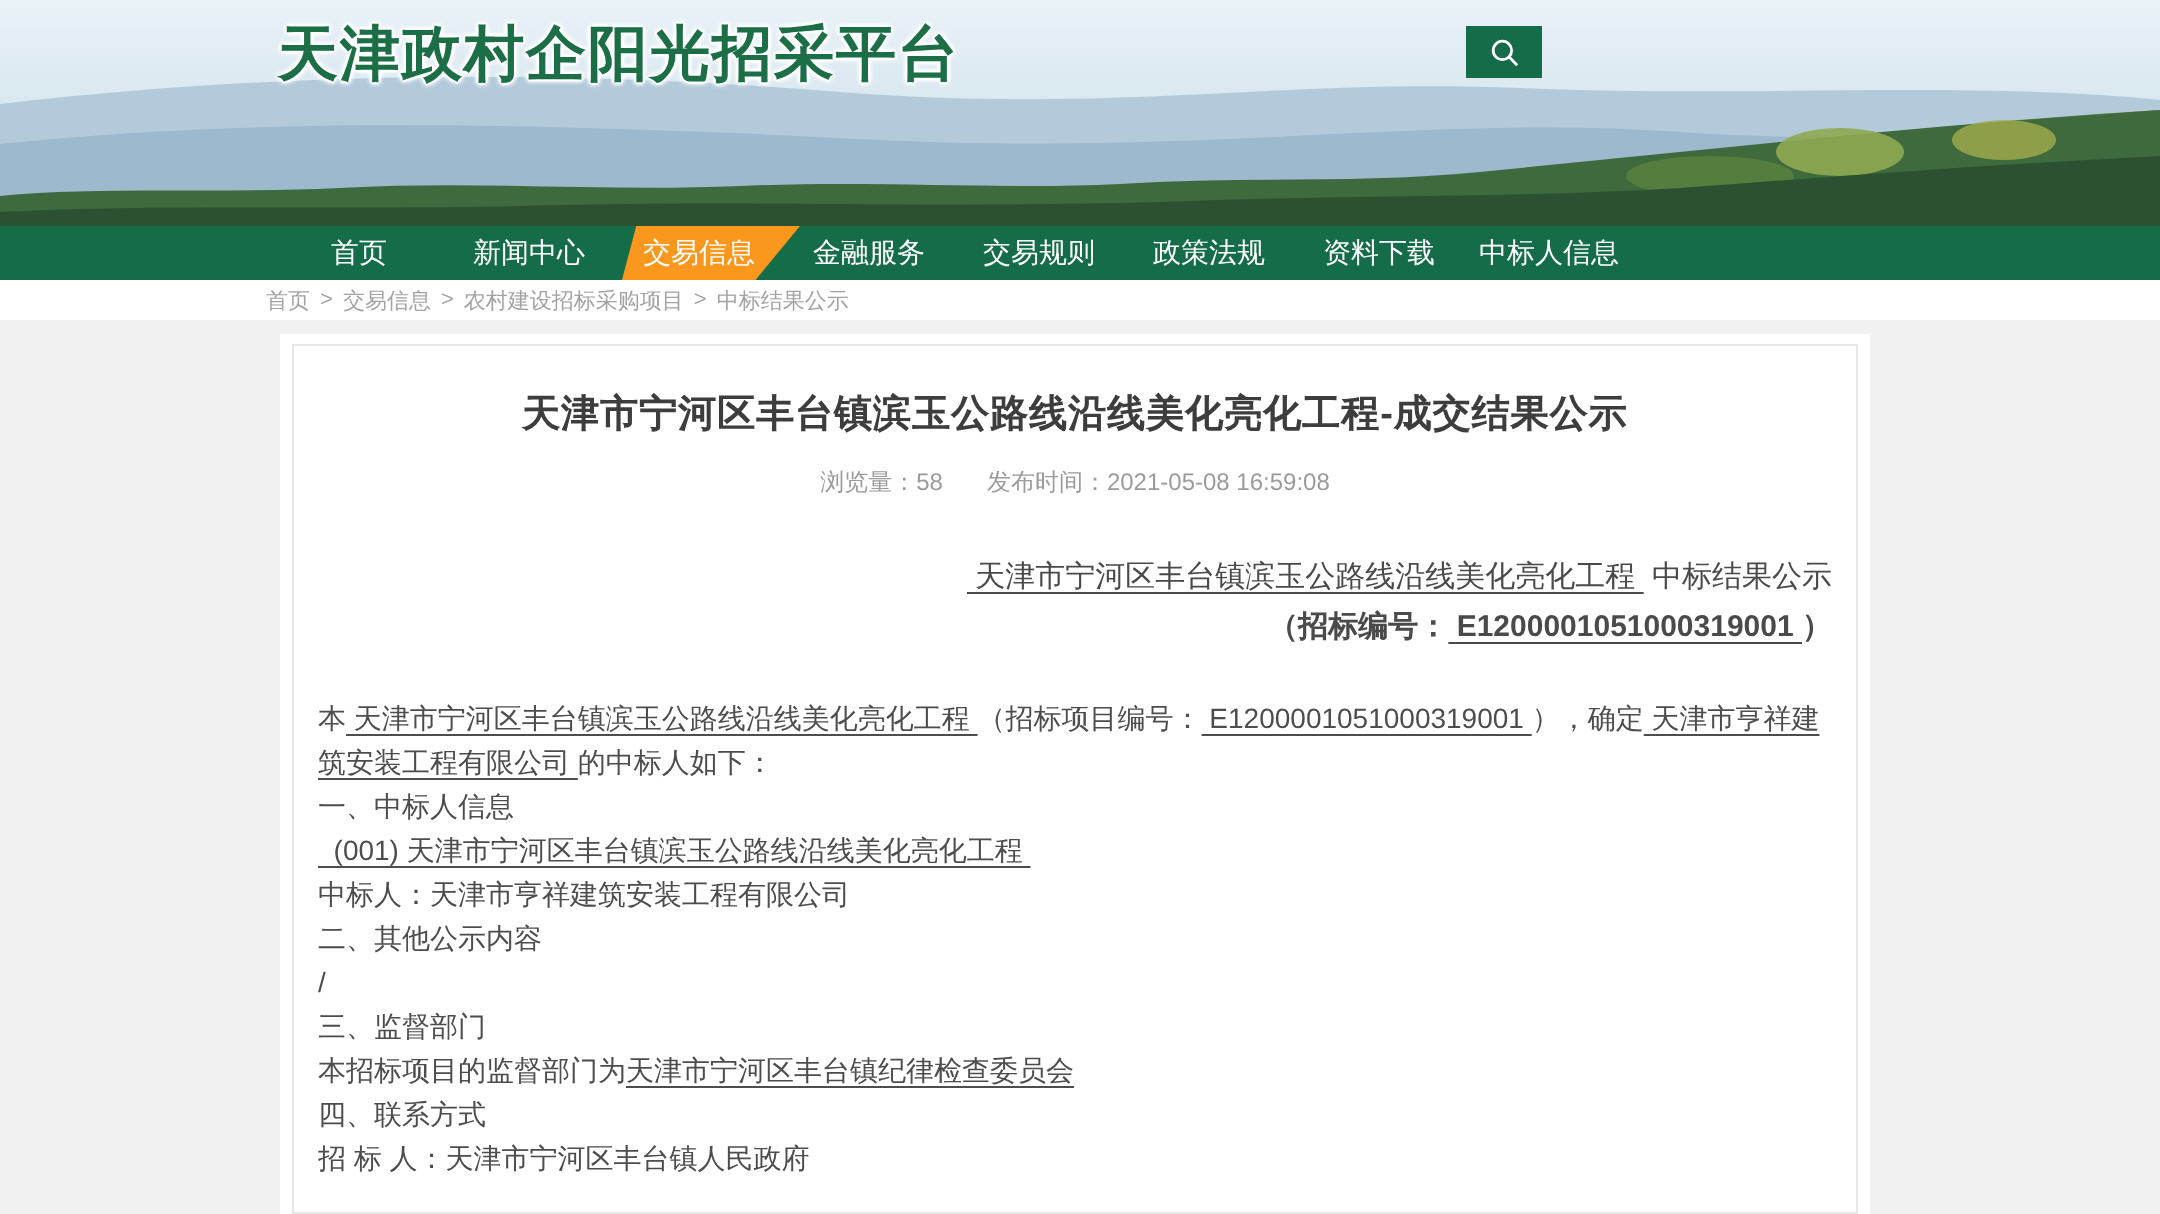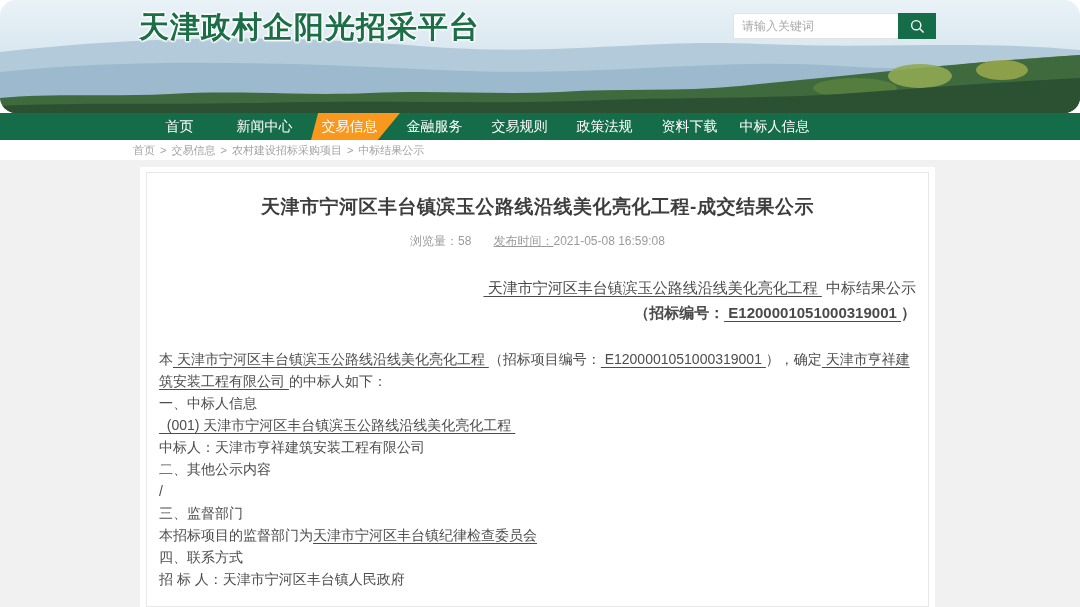--- a/index.html
+++ b/index.html
@@ -1,20 +1,20 @@
 <!DOCTYPE html>
 <html style="--nav-green: #156c49; --orange: #f9981d; --title-green: #1b6e46; --page-bg: #f1f1f2; --panel-border: #e7e7e7; --body-text: #4d4d4d; --meta-text: #9b9b9b; --crumb-text: #a3a3a3;"><head>
 <meta charset="utf-8">
 <style>
   * { margin:0; padding:0; box-sizing:border-box; }
   html,body { width:1080px; height:607px; overflow:hidden;
     font-family:"Liberation Sans","DejaVu Sans",sans-serif; background:#fff; }
 
   
-  .header { position:relative; width:1080px; height:113px; overflow:hidden;border-radius:16px; }
+  .header { position:relative; width:1080px; height:113px; overflow:hidden; }
   .header .bg { position:absolute; left:0; top:0; width:100%; height:100%; display:block; }
   .site-title { position:absolute; left:139px; top:7px; font-size:30px; font-weight:bold;
     color:var(--title-green,#1b6e46); letter-spacing:1px;
     text-shadow:0 1px 0 #fff,1px 0 0 #fff,-1px 0 0 #fff,0 -1px 0 #fff,
       1px 1px 2px rgba(255,255,255,.95),-1px -1px 2px rgba(255,255,255,.95),
       1px -1px 2px rgba(255,255,255,.95),-1px 1px 2px rgba(255,255,255,.95); }
   .search { position:absolute; left:733px; top:13px; display:flex; height:26px; }
   .search input { width:165px; height:26px; border:1px solid #e2e2e2; border-right:none;
     padding:0 8px; font-size:12px; color:#333; outline:none; background:#fff;
     font-family:"Liberation Sans","DejaVu Sans",sans-serif; }
@@ -38,21 +38,21 @@
   .crumbs .sep { margin:0 5px; }
   .crumbs .part { cursor:pointer; }
 
   
   .main { width:1080px; height:447px; background:var(--page-bg,#f1f1f2); padding:7px 0 0 140px; }
   .panel { width:795px; height:440px; background:#fff; padding:5px 6px 0 6px; }
   .doc { height:100%; border:1px solid var(--panel-border,#e7e7e7); padding:21px 12px 0 12px; overflow:hidden; }
 
   .doc-title { text-align:center; font-size:19px; font-weight:bold; color:#3d3d3d; letter-spacing:.5px; }
   .doc-meta { text-align:center; font-size:12px; color:var(--meta-text,#9b9b9b); margin-top:13px; }
-  .doc-meta .pub-group { margin-left:22px;text-decoration:underline; }
+  .doc-meta .pub-group { margin-left:22px; }
   .doc-sub { text-align:right; font-size:15px; font-weight:400; color:#4a4a4a; margin-top:29px; }
   .doc-sub2 { text-align:right; font-size:15px; font-weight:600; color:#4a4a4a; margin-top:6px; }
   .doc-body { margin-top:25px; font-size:14px; color:var(--body-text,#4d4d4d); line-height:22px; }
   .body-line { white-space:pre-wrap; min-height:22px; }
   .u { text-decoration:underline; text-underline-offset:3px; }
 </style>
 </head>
 <body>
 
 <div class="header">
@@ -68,21 +68,20 @@
     <path d="M0,72 C140,57 300,63 440,70 C600,78 720,57 840,66 C940,73 1020,63 1080,70 L1080,113 L0,113 Z" fill="#9cb9cd"></path>
     <path d="M640,113 C720,100 780,86 860,76 C940,66 1010,59 1080,55 L1080,113 Z" fill="#6e9150"></path>
     <path d="M0,98 C50,93 110,97 170,94 C240,90 300,96 370,93 C440,90 500,95 560,92 C620,88 680,92 740,86 C800,80 860,74 920,68 C980,62 1040,58 1080,55 L1080,113 L0,113 Z" fill="#3f6a3d"></path>
     <ellipse cx="920" cy="76" rx="32" ry="12" fill="#8faa52" opacity="0.9"></ellipse>
     <ellipse cx="1002" cy="70" rx="26" ry="10" fill="#a3ad4e" opacity="0.8"></ellipse>
     <ellipse cx="855" cy="88" rx="42" ry="10" fill="#577f3e" opacity="0.9"></ellipse>
     <path d="M0,106 C80,102 160,105 260,103 C380,100 480,104 580,101 C680,97 760,99 840,94 C920,88 1000,82 1080,78 L1080,113 L0,113 Z" fill="#2c5132"></path>
   </svg>
   <div class="site-title">天津政村企阳光招采平台</div>
   <div class="search">
-    <input type="text" placeholder="请输入关键词" style="">
     <button>
       <svg width="17" height="17" viewBox="0 0 17 17" aria-hidden="true">
         <circle cx="7.2" cy="7.2" r="4.6" fill="none" stroke="#ffffff" stroke-width="1.4"></circle>
         <line x1="10.8" y1="10.8" x2="14.6" y2="14.6" stroke="#ffffff" stroke-width="1.4"></line>
       </svg>
     </button>
   </div>
 </div>
 
 <div class="nav">

